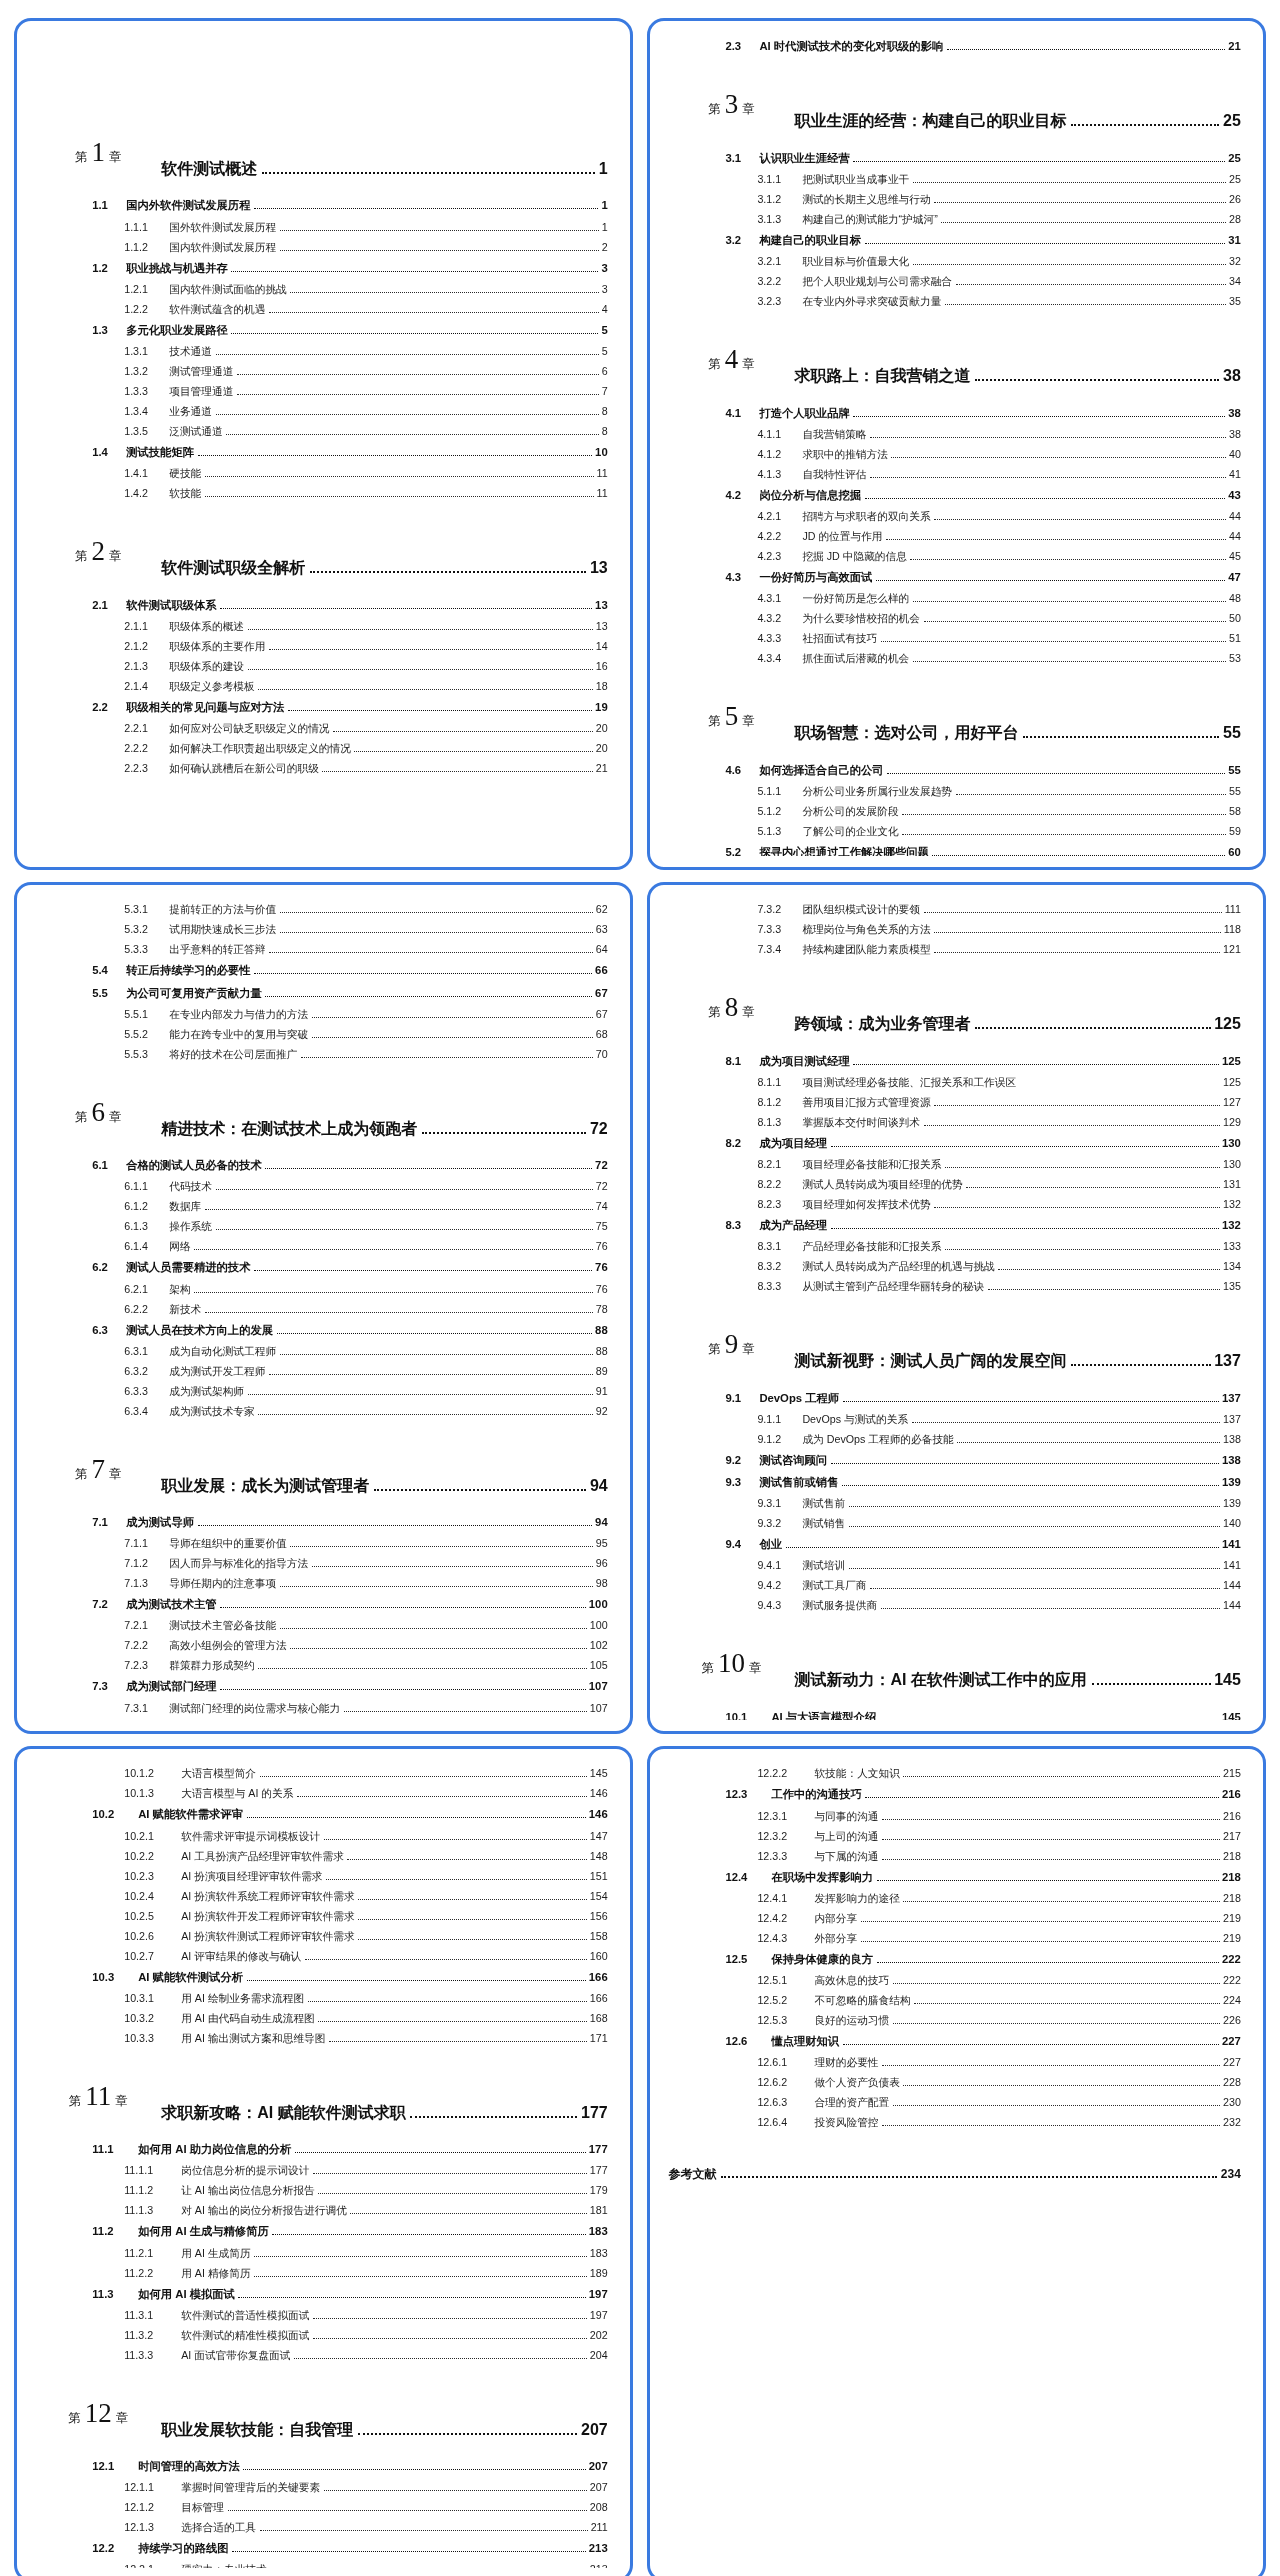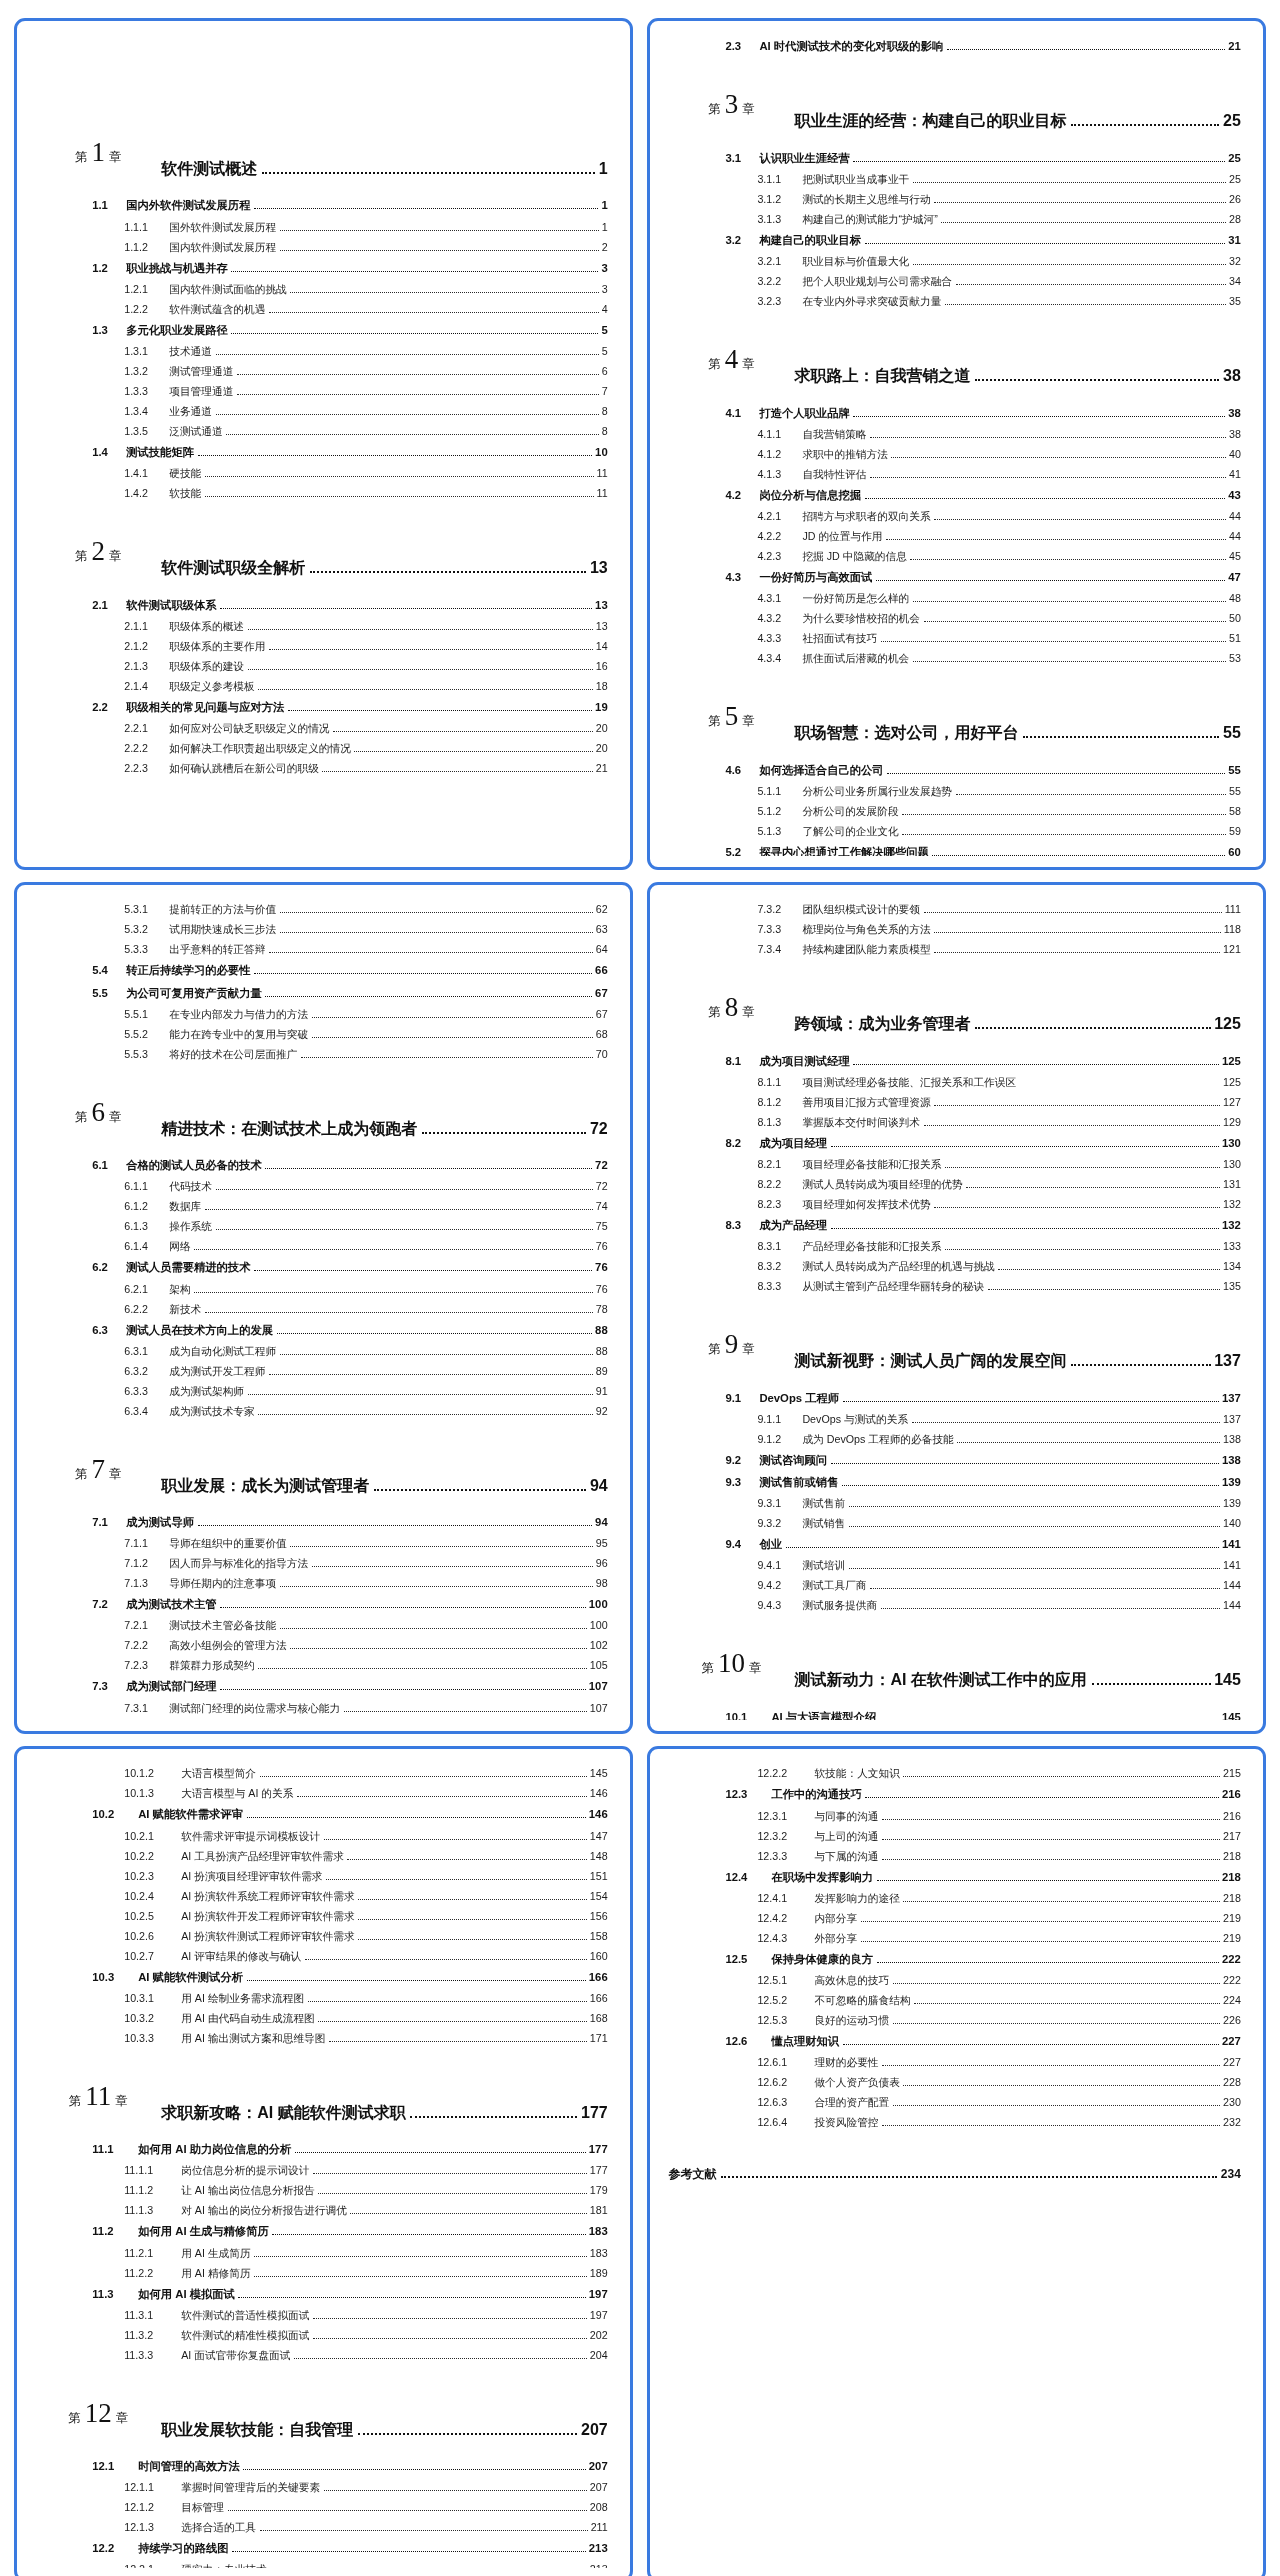--- a/index.html
+++ b/index.html
@@ -24,21 +24,21 @@
     grid-template-rows: 852px 852px 836px;
     column-gap: 14.2px;
     row-gap: 12px;
   }
 
   .page {
     position: relative;
     box-sizing: border-box;
     background: #ffffff;
     border: 3px solid #3a7ae0;
-    border-radius: 11px;
+    border-radius: 17px;
     overflow: hidden;
     padding: 15.4px 22.5px 10.7px 18px;
   }
 
   .page-inner {
     position: relative;
     width: 100%;
     height: 100%;
     overflow: hidden;
   }

